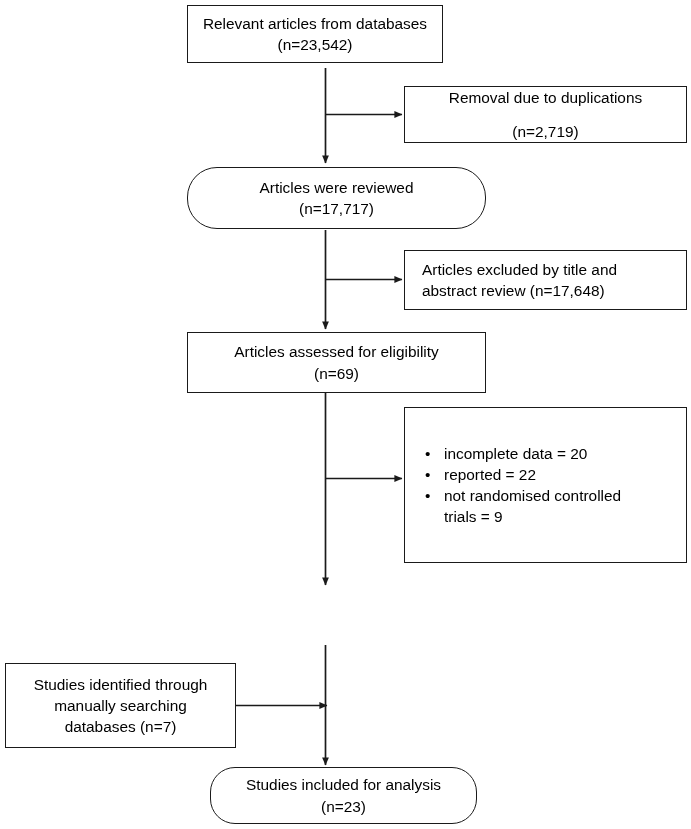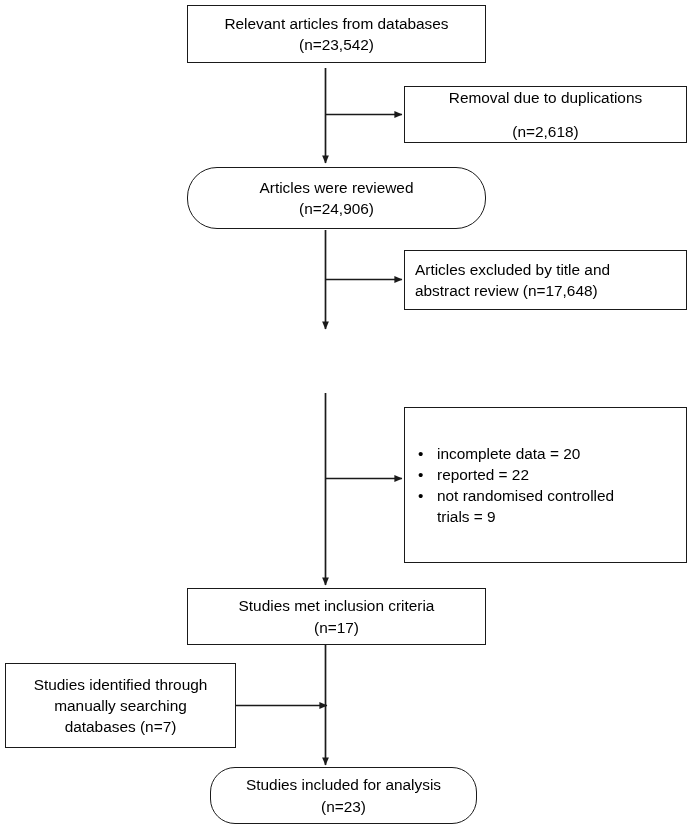--- a/index.html
+++ b/index.html
@@ -34,21 +34,21 @@
     font-size: 15.4px;
     line-height: 1.38;
   }
   .node.center {
     align-items: center;
     text-align: center;
   }
   .node.left {
     align-items: flex-start;
     text-align: left;
-    padding-left: 10px;
+    padding-left: 17px;
     padding-right: 6px;
   }
   .line {
     display: block;
     white-space: pre;
   }
   .bullet-list {
     margin: 0;
     padding: 0;
     list-style: none;
@@ -86,63 +86,63 @@
     <line x1="325.5" y1="393" x2="325.5" y2="585" stroke="#1a1a1a" stroke-width="1.7" marker-end="url(#arrow)"></line>
     <line x1="325.5" y1="645" x2="325.5" y2="765" stroke="#1a1a1a" stroke-width="1.7" marker-end="url(#arrow)"></line>
 
     <line x1="325.5" y1="114.5" x2="402" y2="114.5" stroke="#1a1a1a" stroke-width="1.7" marker-end="url(#arrow)"></line>
     <line x1="325.5" y1="279.5" x2="402" y2="279.5" stroke="#1a1a1a" stroke-width="1.7" marker-end="url(#arrow)"></line>
     <line x1="325.5" y1="478.5" x2="402" y2="478.5" stroke="#1a1a1a" stroke-width="1.7" marker-end="url(#arrow)"></line>
 
     <line x1="236" y1="705.5" x2="327" y2="705.5" stroke="#1a1a1a" stroke-width="1.7" marker-end="url(#arrow)"></line>
   </svg>
 
-  <div class="node center" style="left:187px; top:5px; width:299px; height:58px;">
+  <div class="node center" style="left:187px; top:5px; width:256px; height:58px;">
     <span class="line">Relevant articles from databases</span>
     <span class="line">(n=23,542)</span>
   </div>
 
   <div class="node center" style="left:404px; top:86px; width:283px; height:57px;justify-content:space-between;">
     <span class="line">Removal due to duplications</span>
-    <span class="line">(n=2,618)</span>
+    <span class="line">(n=2,719)</span>
   </div>
 
   <div class="node center" style="left:187px; top:167px; width:299px; height:62px;border-radius:30px;">
     <span class="line">Articles were reviewed</span>
-    <span class="line">(n=24,906)</span>
+    <span class="line">(n=17,717)</span>
   </div>
 
   <div class="node left" style="left:404px; top:250px; width:283px; height:60px;">
     <span class="line">Articles excluded by title and</span>
     <span class="line">abstract review (n=17,648)</span>
   </div>
 
+  <div class="node center" style="left:187px; top:332px; width:299px; height:61px;">
+    <span class="line">Articles assessed for eligibility</span>
+    <span class="line">(n=69)</span>
+  </div>
 
   <div class="node left" style="left:404px; top:407px; width:283px; height:156px;">
     <ul class="bullet-list">
       <li class="bullet-item">
         <span class="dot">•</span>
         <span class="line">incomplete data = 20</span>
       </li>
       <li class="bullet-item">
         <span class="dot">•</span>
         <span class="line">reported = 22</span>
       </li>
       <li class="bullet-item">
         <span class="dot">•</span>
         <span class="line">not randomised controlled</span>
         <span class="line">trials = 9</span>
       </li>
     </ul>
   </div>
 
-  <div class="node center" style="left:187px; top:588px; width:299px; height:57px;">
-    <span class="line">Studies met inclusion criteria</span>
-    <span class="line">(n=17)</span>
-  </div>
 
   <div class="node center" style="left:5px; top:663px; width:231px; height:85px;text-align:right;">
     <span class="line">Studies identified through</span>
     <span class="line">manually searching</span>
     <span class="line">databases (n=7)</span>
   </div>
 
   <div class="node center" style="left:210px; top:767px; width:267px; height:57px;border-radius:25px;">
     <span class="line">Studies included for analysis</span>
     <span class="line">(n=23)</span>

